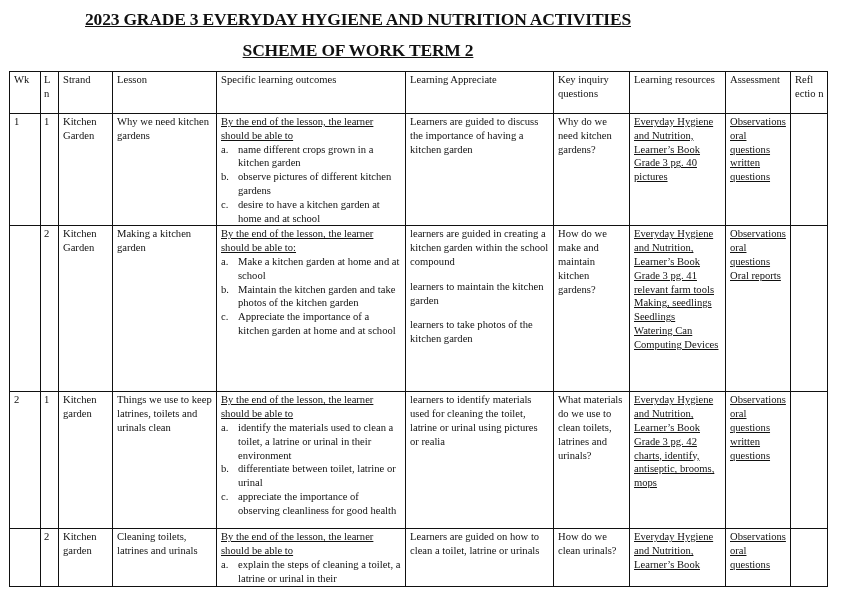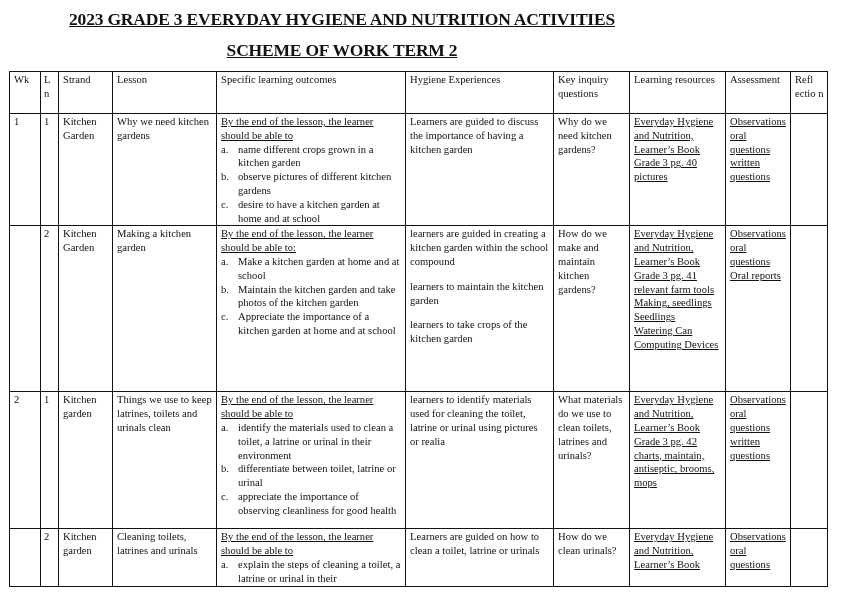--- a/index.html
+++ b/index.html
@@ -1,21 +1,21 @@
 <!DOCTYPE html>
 <html><head>
 <meta charset="utf-8">
 <style>
   html, body { margin: 0; padding: 0; background: #ffffff; }
   body {
     width: 841px; height: 595px; overflow: hidden; position: relative;
     font-family: "Liberation Serif", "DejaVu Serif", serif; color: #111;
   }
   .title {
-    position: absolute; left: 0; width: 684px; text-align: center;
+    position: absolute; left: 16px; width: 684px; text-align: center;
     font-weight: bold; text-decoration: underline; font-size: 17.5px;
     letter-spacing: -0.2px;
   }
   .title.t1 { top: 9px; }
   .title.t2 { top: 40px; text-decoration: underline; }
   table.sow {
     position: absolute; left: 9px; top: 71px;
     border-collapse: collapse; table-layout: fixed;
     width: 818px;
     font-size: 10.6px; line-height: 13.8px;
@@ -55,21 +55,21 @@
     <col style="width:65px">
     <col style="width:37px">
   </colgroup>
   <thead>
     <tr>
       <th>Wk</th>
       <th class="hdr-ln">L n</th>
       <th>Strand</th>
       <th>Lesson</th>
       <th>Specific learning outcomes</th>
-      <th>Hygiene Experiences</th>
+      <th>Learning Appreciate</th>
       <th>Key inquiry questions</th>
       <th>Learning resources</th>
       <th>Assessment</th>
       <th class="hdr-refl">Refl ectio n</th>
     </tr>
   </thead>
   <tbody>
 
     <tr style="height:111px">
       <td>1</td>
@@ -110,21 +110,21 @@
         <span class="line">By the end of the lesson, the learner should be able to:</span>
         <ol class="outcomes">
           <li><span class="mk">a.</span><span>Make a kitchen garden at home and at school</span></li>
           <li><span class="mk">b.</span><span>Maintain the kitchen garden and take photos of the kitchen garden</span></li>
           <li><span class="mk">c.</span><span>Appreciate the importance of a kitchen garden at home and at school</span></li>
         </ol>
       </td>
       <td>
         <span class="para">learners are guided in creating a kitchen garden within the school compound</span>
         <span class="para">learners to maintain the kitchen garden</span>
-        <span class="para">learners to take crops of the kitchen garden</span>
+        <span class="para">learners to take photos of the kitchen garden</span>
       </td>
       <td>How do we make and maintain kitchen gardens?</td>
       <td>
         <span class="line">Everyday Hygiene and Nutrition,</span>
         <span class="line">Learner’s Book Grade 3 pg. 41</span>
         <span class="line">relevant farm tools</span>
         <span class="line">Making, seedlings</span>
         <span class="line">Seedlings</span>
         <span class="line">Watering Can</span>
         <span class="line">Computing Devices</span>
@@ -150,21 +150,21 @@
           <li><span class="mk">c.</span><span>appreciate the importance of observing cleanliness for good health</span></li>
         </ol>
       </td>
       <td>
         <span class="para">learners to identify materials used for cleaning the toilet, latrine or urinal using pictures or realia</span>
       </td>
       <td>What materials do we use to clean toilets, latrines and urinals?</td>
       <td>
         <span class="line">Everyday Hygiene and Nutrition,</span>
         <span class="line">Learner’s Book Grade 3 pg. 42</span>
-        <span class="line">charts, maintain, antiseptic, brooms, mops</span>
+        <span class="line">charts, identify, antiseptic, brooms, mops</span>
       </td>
       <td>
         <span class="line">Observations</span>
         <span class="line">oral questions</span>
         <span class="line">written questions</span>
       </td>
       <td></td>
     </tr>
 
     <tr style="height:57px">

